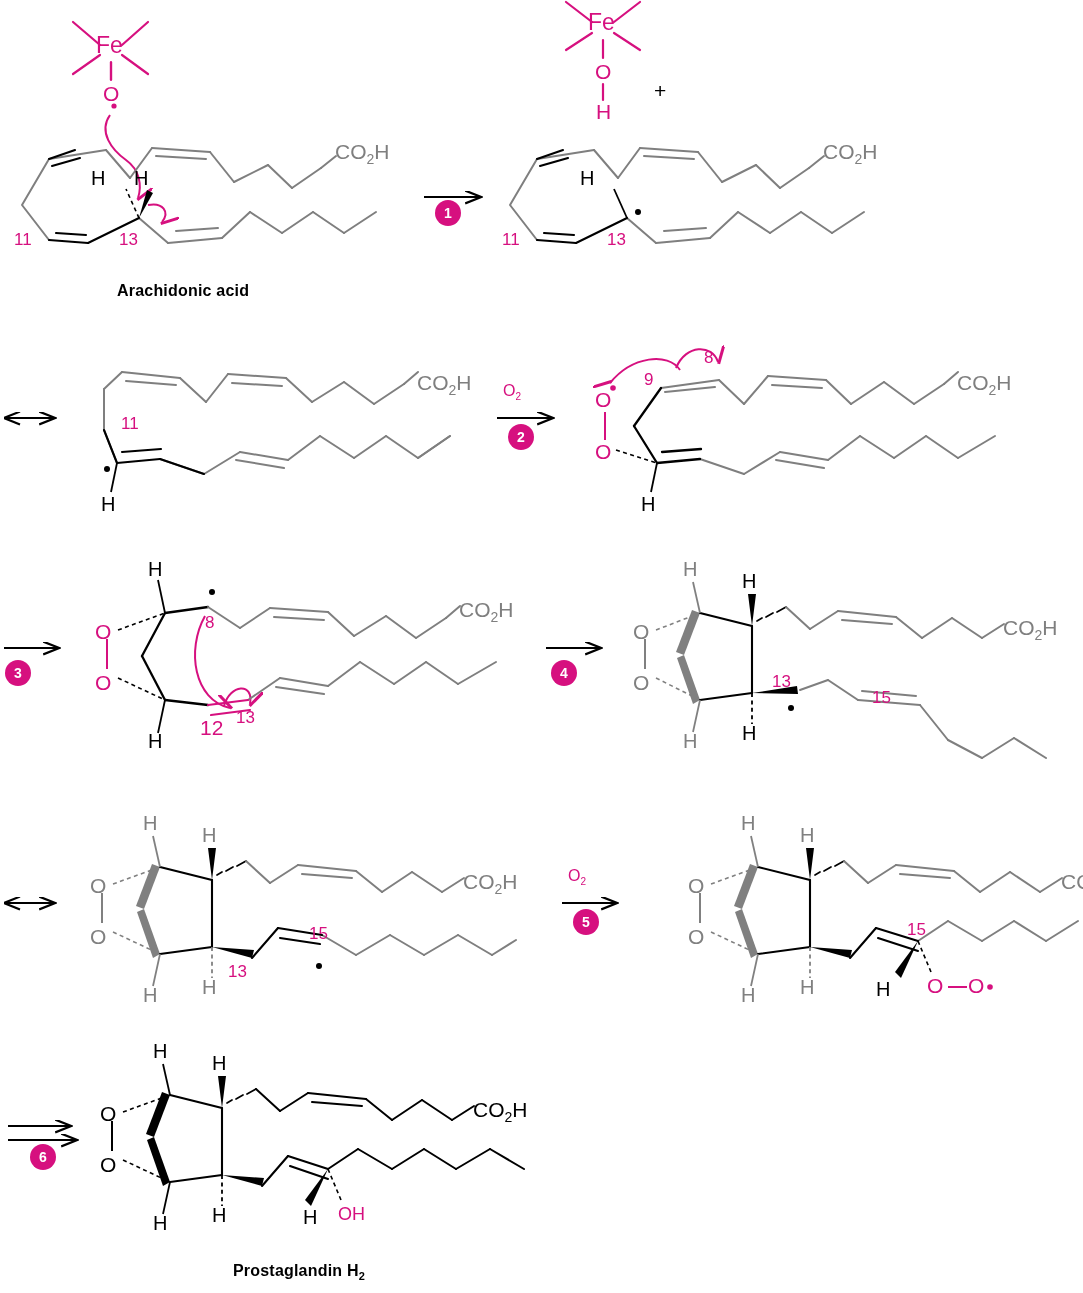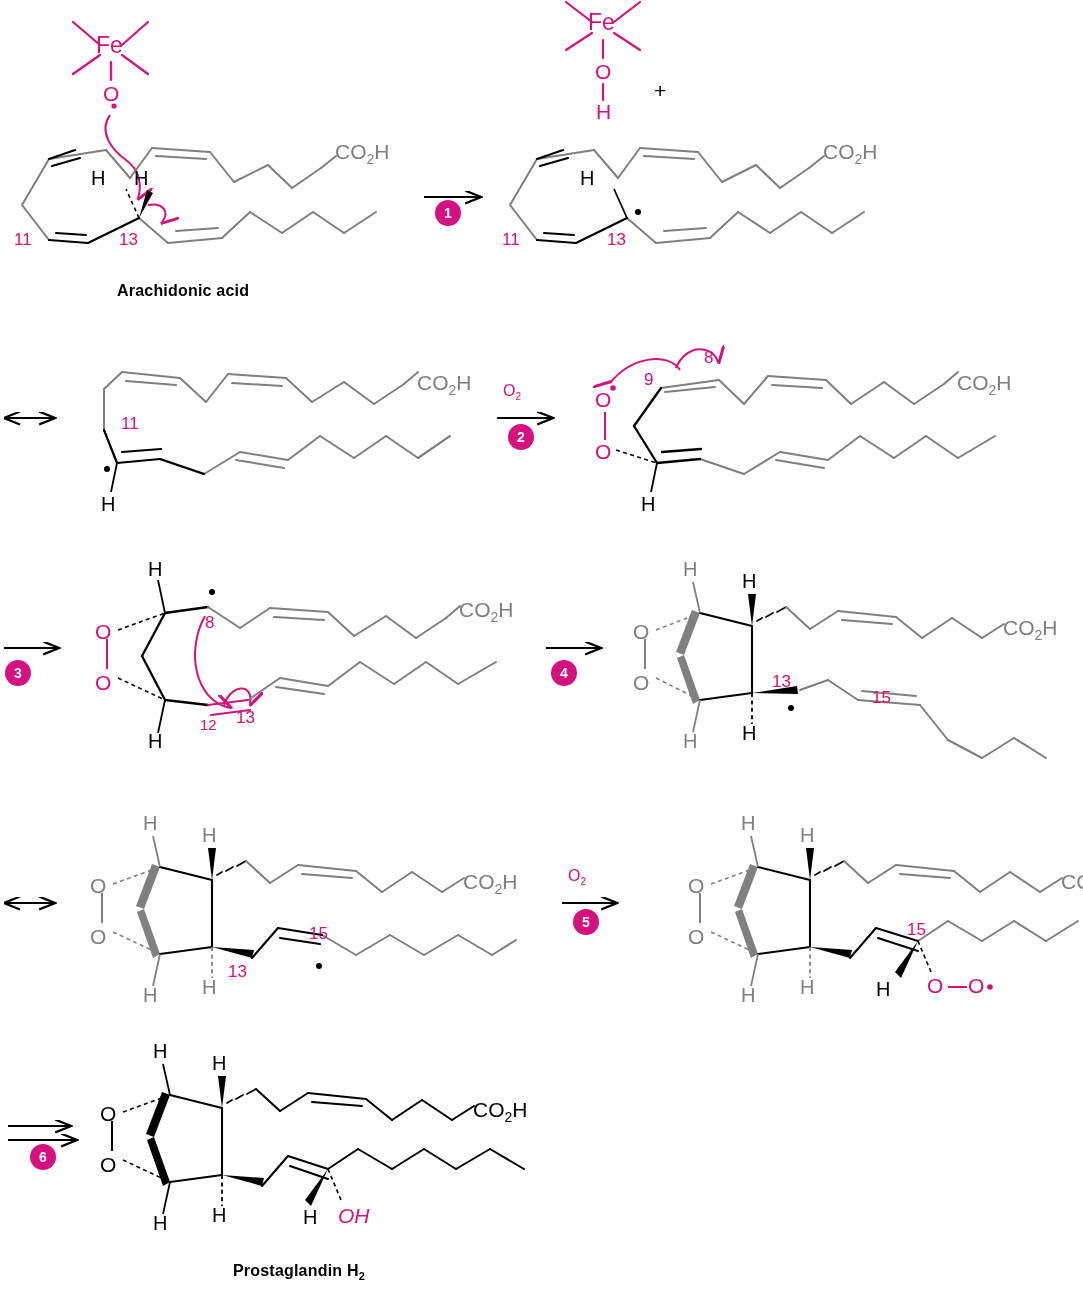--- a/index.html
+++ b/index.html
@@ -535,21 +535,21 @@
 <div style="position:absolute;left:641px;top:493px;font-size:20px;color:#000;">H</div>
 <div style="position:absolute;left:957px;top:371px;font-size:21px;color:#7f7f7f;white-space:nowrap;"><span>CO</span><sub style="font-size:14px;">2</sub><span>H</span></div>
 
 <div class="badge" style="left:5px;top:660px;">3</div>
 
 <div class="rgt" style="left:95px;top:620px;font-size:21px;">O</div>
 <div class="rgt" style="left:95px;top:671px;font-size:21px;">O</div>
 <div style="position:absolute;left:148px;top:558px;font-size:20px;color:#000;">H</div>
 <div style="position:absolute;left:148px;top:730px;font-size:20px;color:#000;">H</div>
 <div class="rgt" style="left:205px;top:613px;font-size:17px;">8</div>
-<div class="rgt" style="left:200px;top:716px;font-size:15px;">12</div>
+<div class="rgt" style="left:200px;top:716px;font-size:21px;">12</div>
 <div class="rgt" style="left:236px;top:708px;font-size:17px;">13</div>
 <div style="position:absolute;left:459px;top:598px;font-size:21px;color:#7f7f7f;white-space:nowrap;"><span>CO</span><sub style="font-size:14px;">2</sub><span>H</span></div>
 
 <div class="badge" style="left:551px;top:660px;">4</div>
 
 <div style="position:absolute;left:633px;top:620px;font-size:21px;color:#808080;">O</div>
 <div style="position:absolute;left:633px;top:671px;font-size:21px;color:#808080;">O</div>
 <div style="position:absolute;left:683px;top:558px;font-size:20px;color:#808080;">H</div>
 <div style="position:absolute;left:683px;top:730px;font-size:20px;color:#808080;">H</div>
 <div style="position:absolute;left:742px;top:570px;font-size:20px;color:#000;">H</div>
@@ -585,18 +585,18 @@
 
 <div class="badge" style="left:30px;top:1144px;">6</div>
 
 <div style="position:absolute;left:100px;top:1102px;font-size:21px;color:#000;">O</div>
 <div style="position:absolute;left:100px;top:1153px;font-size:21px;color:#000;">O</div>
 <div style="position:absolute;left:153px;top:1040px;font-size:20px;color:#000;">H</div>
 <div style="position:absolute;left:153px;top:1212px;font-size:20px;color:#000;">H</div>
 <div style="position:absolute;left:212px;top:1052px;font-size:20px;color:#000;">H</div>
 <div style="position:absolute;left:212px;top:1204px;font-size:20px;color:#000;">H</div>
 <div style="position:absolute;left:303px;top:1206px;font-size:20px;color:#000;">H</div>
-<div class="rgt" style="left:338px;top:1204px;font-size:21px;font-style:italic;">OH</div>
+<div class="rgt" style="left:338px;top:1204px;font-size:18px;">OH</div>
 <div style="position:absolute;left:473px;top:1098px;font-size:21px;color:#000;white-space:nowrap;"><span>CO</span><sub style="font-size:14px;">2</sub><span>H</span></div>
 
 <div class="cap" style="left:233px;top:1262px;"><span>Prostaglandin H</span><sub>2</sub></div>
 
 </div>
 
 </body></html>

